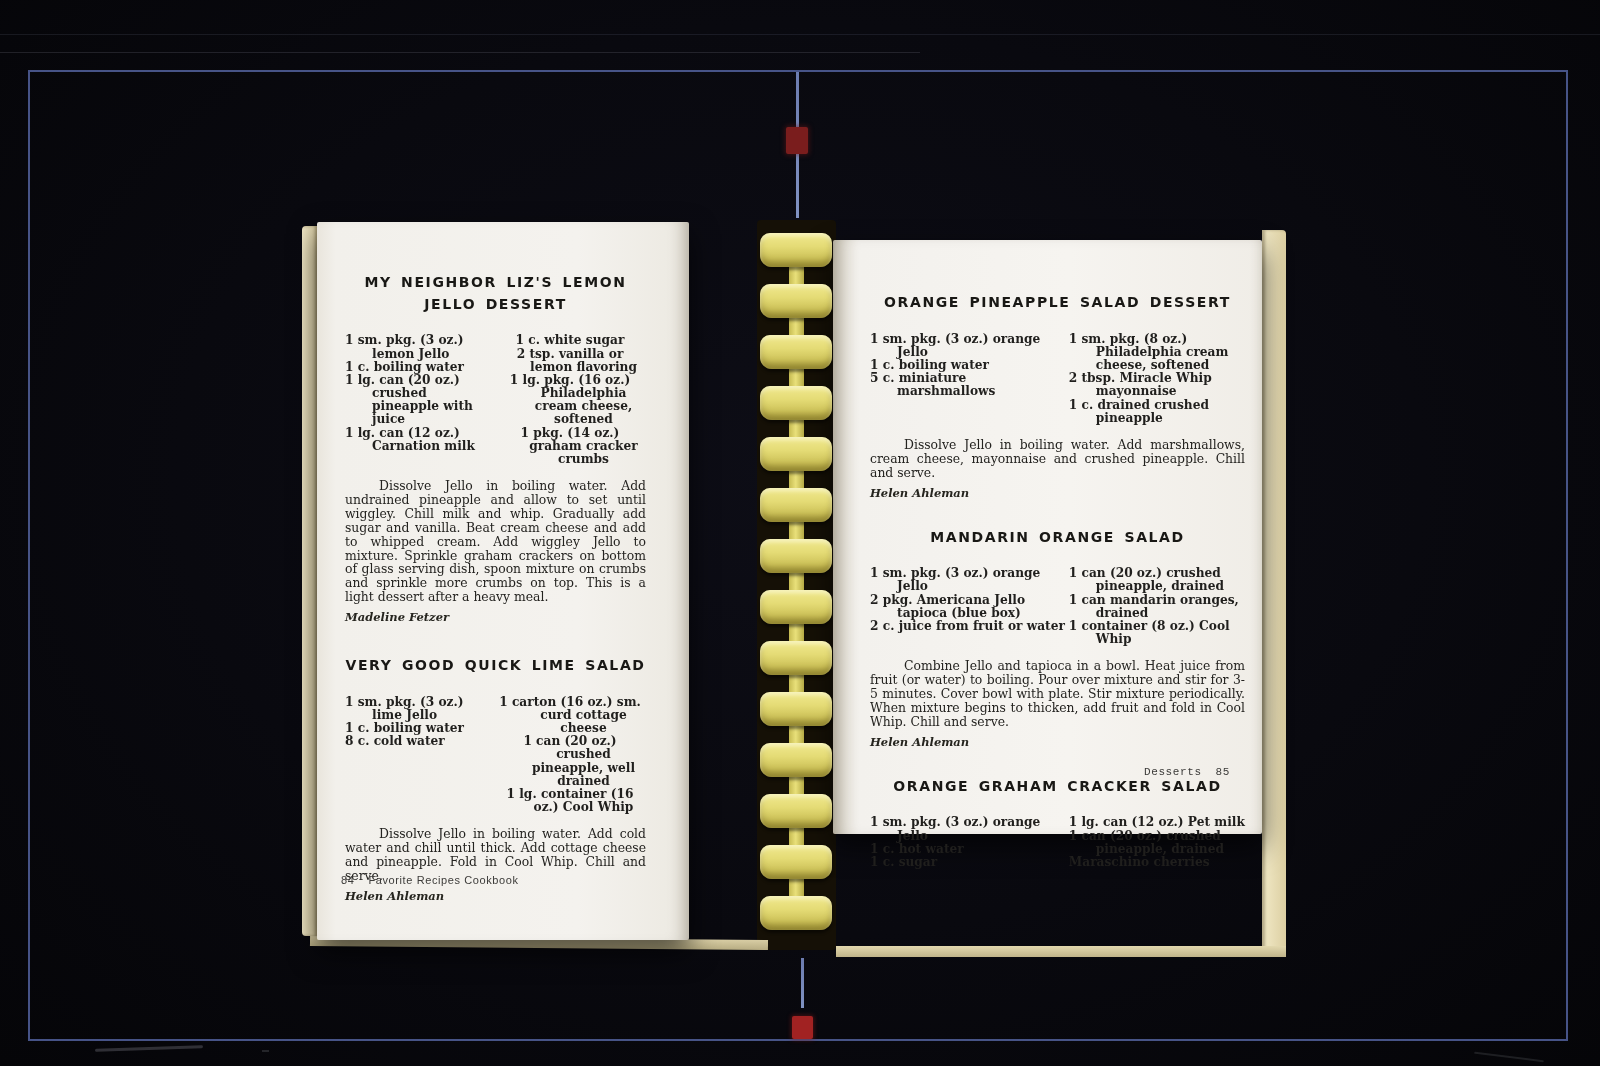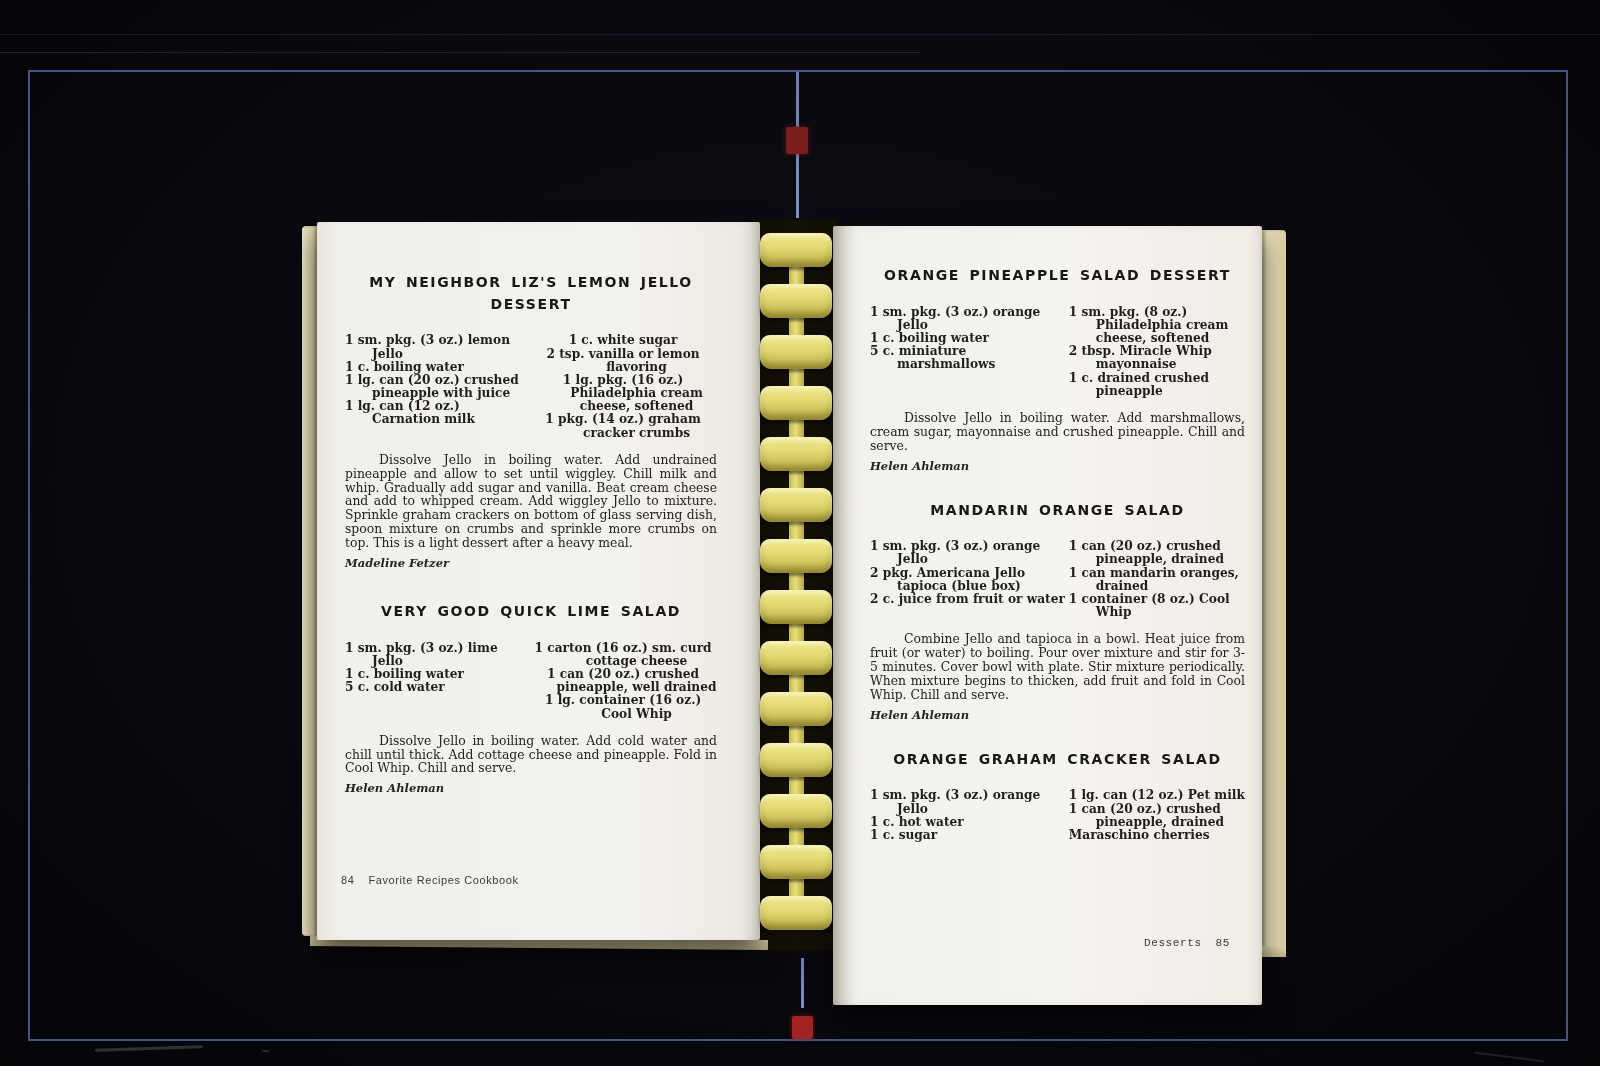--- a/index.html
+++ b/index.html
@@ -33,28 +33,28 @@
   .edge-left  { left: 302px; top: 226px; width: 16px; height: 710px; border-radius: 4px 0 0 4px; box-shadow: inset -3px 0 3px rgba(90,78,45,.45); }
   .edge-right { left: 1262px; top: 230px; width: 24px; height: 723px; border-radius: 0 4px 4px 0; background: linear-gradient(90deg,#f2eac8,#dccfa2); box-shadow: inset 3px 0 3px rgba(90,78,45,.4); }
   .edge-bottom-l { left: 310px; top: 938px; width: 458px; height: 10px; background: linear-gradient(180deg,#d8cda4,#b8ad83); transform: rotate(.5deg); }
   .edge-bottom-r { left: 836px; top: 946px; width: 450px; height: 11px; background: linear-gradient(180deg,#e2d8ae,#c0b48a); }
 
   .page {
     position: absolute; color: #201f1d; border-radius: 2px;
     box-shadow: 0 12px 28px rgba(0,0,0,.65);
   }
   .page-left {
-    left: 317px; top: 222px; width: 443px; height: 718px;
+    left: 317px; top: 222px; width: 372px; height: 718px;
     padding: 50px 43px 12px 28px;
     background: linear-gradient(90deg, #e9e5dc 0%, #f2f0eb 5%, #f4f2ee 70%, #ece9e1 100%);
     box-shadow: 0 12px 28px rgba(0,0,0,.65), inset -16px 0 18px -14px rgba(45,35,12,.4);
   }
   .page-right {
-    left: 833px; top: 226px; width: 429px; height: 779px;
-    padding: 39px 17px 0 37px;
+    left: 833px; top: 240px; width: 429px; height: 594px;
+    padding: 52px 17px 0 37px;
     background: linear-gradient(90deg, #e8e3d8 0%, #f3f1ed 6%, #f6f4f0 55%, #f0ede7 100%);
     box-shadow: 0 12px 28px rgba(0,0,0,.65), inset 18px 0 20px -14px rgba(45,35,12,.42), inset -10px 0 12px -10px rgba(70,58,25,.25);
   }
 
   
   .comb-rail { position: absolute; left: 789px; top: 236px; width: 15px; height: 692px; background: linear-gradient(90deg,#c6bb52,#e9e07a 45%,#b5aa45); border-radius: 6px; }
   .comb { position: absolute; left: 760px; top: 233px; width: 72px; display: flex; flex-direction: column; gap: 17px; }
   .comb-loop {
     height: 34px; width: 72px; border-radius: 10px 10px 12px 12px;
     background: linear-gradient(180deg, #f1e98f 0%, #e4db75 40%, #cdc259 75%, #b2a743 100%);
@@ -132,21 +132,21 @@
       <p class="instructions">Dissolve Jello in boiling water.  Add undrained pineapple and allow to set until wiggley.  Chill milk and whip.  Gradually add sugar and vanilla.  Beat cream cheese and add to whipped cream.  Add wiggley Jello to mixture.  Sprinkle graham crackers on bottom of glass serving dish, spoon mixture on crumbs and sprinkle more crumbs on top.  This is a light dessert after a heavy meal.</p>
       <div class="attribution">Madeline Fetzer</div>
     </section>
 
     <section class="recipe">
       <h2>VERY GOOD QUICK LIME SALAD</h2>
       <div class="ingredients">
         <div class="col col-l">
             <div class="ing">1 sm. pkg. (3 oz.) lime Jello</div>
             <div class="ing">1 c. boiling water</div>
-            <div class="ing">5 c. cold water</div>
+            <div class="ing">8 c. cold water</div>
           </div>
         <div class="col col-r">
             <div class="ing">1 carton (16 oz.) sm. curd cottage cheese</div>
             <div class="ing">1 can (20 oz.) crushed pineapple, well drained</div>
             <div class="ing">1 lg. container (16 oz.) Cool Whip</div>
           </div>
       </div>
       <p class="instructions">Dissolve Jello in boiling water.  Add cold water and chill until thick.  Add cottage cheese and pineapple.  Fold in Cool Whip.  Chill and serve.</p>
       <div class="attribution">Helen Ahleman</div>
     </section>
@@ -164,21 +164,21 @@
             <div class="ing">1 sm. pkg. (3 oz.) orange Jello</div>
             <div class="ing">1 c. boiling water</div>
             <div class="ing">5 c. miniature marshmallows</div>
           </div>
         <div class="col col-r">
             <div class="ing">1 sm. pkg. (8 oz.) Philadelphia cream cheese, softened</div>
             <div class="ing">2 tbsp. Miracle Whip mayonnaise</div>
             <div class="ing">1 c. drained crushed pineapple</div>
           </div>
       </div>
-      <p class="instructions">Dissolve Jello in boiling water.  Add marshmallows, cream sugar, mayonnaise and crushed pineapple.  Chill and serve.</p>
+      <p class="instructions">Dissolve Jello in boiling water.  Add marshmallows, cream cheese, mayonnaise and crushed pineapple.  Chill and serve.</p>
       <div class="attribution">Helen Ahleman</div>
     </section>
 
     <section class="recipe">
       <h2>MANDARIN ORANGE SALAD</h2>
       <div class="ingredients">
         <div class="col col-l">
             <div class="ing">1 sm. pkg. (3 oz.) orange Jello</div>
             <div class="ing">2 pkg. Americana Jello tapioca (blue box)</div>
             <div class="ing">2 c. juice from fruit or water</div>

